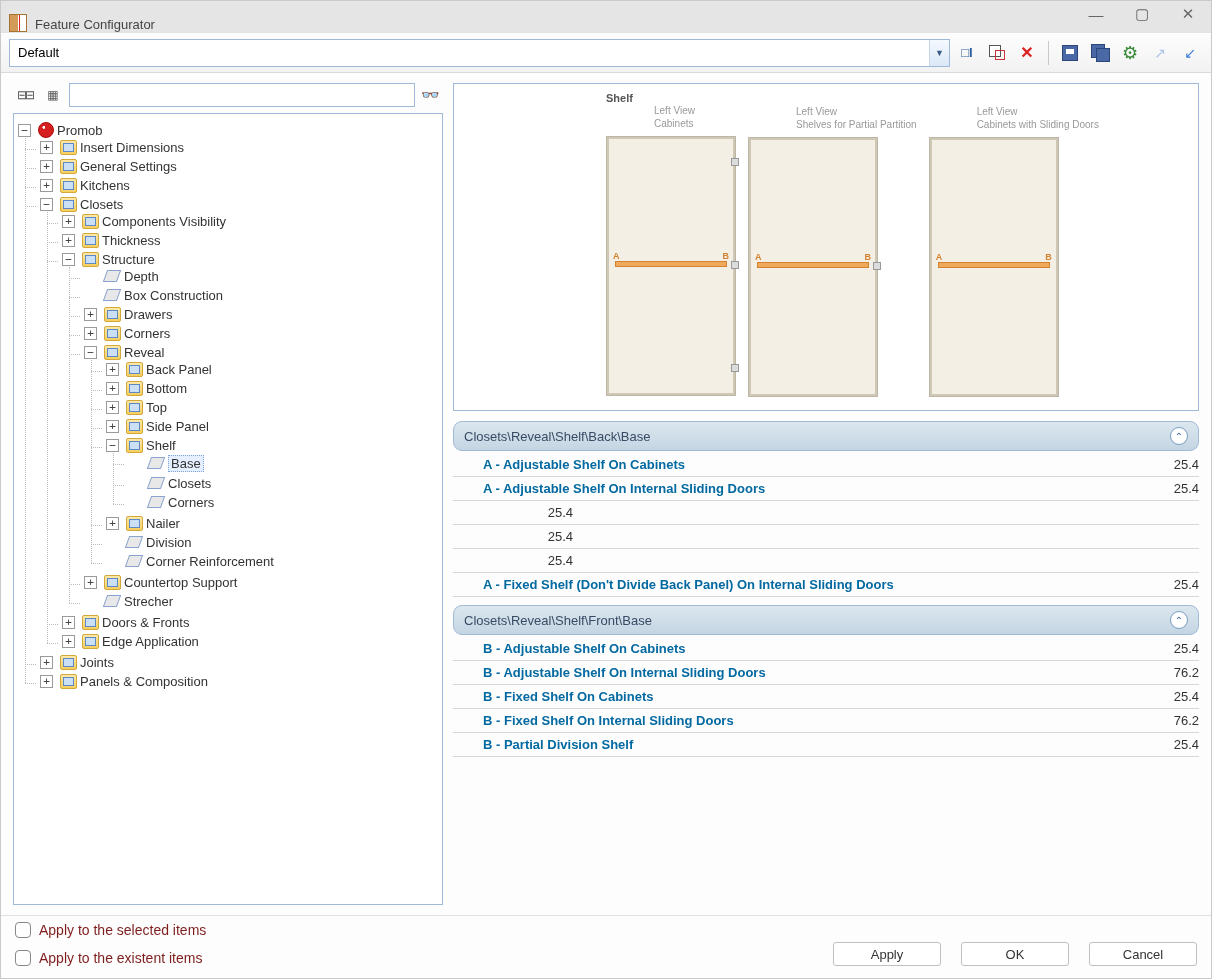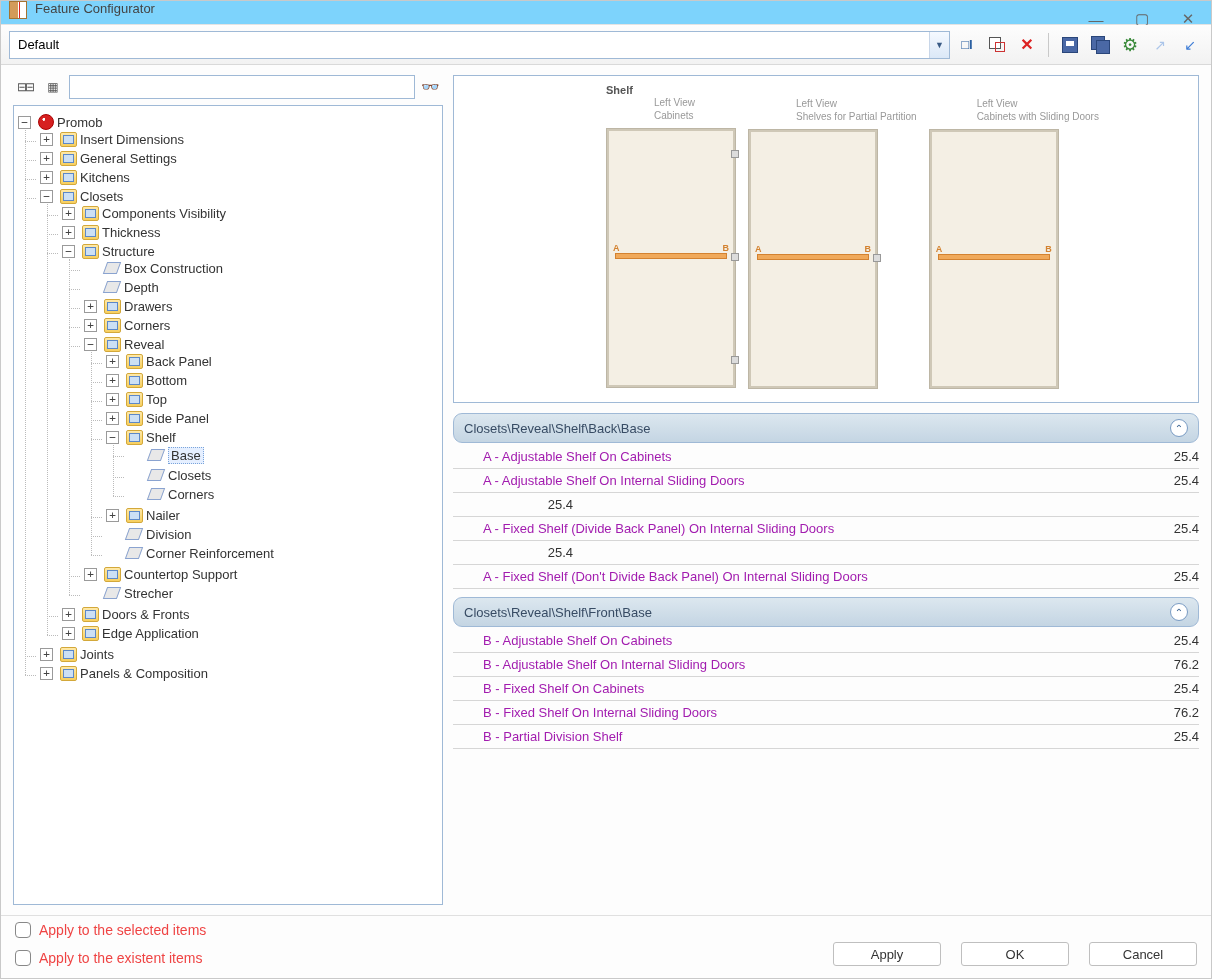--- a/index.html
+++ b/index.html
@@ -13,24 +13,24 @@
   .window {
     width: 1212px;
     height: 979px;
     border: 1px solid #c9c9c9;
     display: flex;
     flex-direction: column;
     background: #fdfdfd;
   }
   
   .titlebar {
-    height: 24px;
+    height: 32px;
     display: flex;
-    align-items: flex-start;
-    background: #7dd3fc;
+    align-items: flex-end;
+    background: #e5e5e5;
     border-bottom: 1px solid #e3e3e3;
     padding-left: 8px;
   }
   .titlebar .app-icon {
     width: 18px; height: 18px;
     margin-right: 8px;
     background: linear-gradient(to right,#d39b5a 48%,#fff 48% 55%,#d22 55% 60%,#fff 60%);
     border:1px solid #a57432;
   }
   .titlebar .title { color:#444; }
@@ -175,31 +175,31 @@
   .grp-head .coll{
     width:18px;height:18px;border-radius:50%;border:1px solid #7a9cc4;
     background:#fff;display:flex;align-items:center;justify-content:center;
     font-size:10px;color:#35608f;
   }
   .grp-body{padding:2px 0 8px 0;}
   .prop{
     display:flex;align-items:center;border-bottom:1px solid #d6d6d6;
     padding:4px 0 4px 30px;gap:10px;
   }
-  .prop .pl{flex:1;color:#a21caf;}
+  .prop .pl{flex:1;color:#0369a1;font-weight:bold;}
   .prop .pv{width:90px;color:#333;text-align:right;}
 
   
   .footer{
     border-top:1px solid #e0e0e0;
     padding:6px 14px 12px 14px;
     display:flex;align-items:flex-end;gap:20px;
   }
   .checks{display:flex;flex-direction:column;gap:12px;}
-  .chk{display:flex;align-items:center;gap:8px;color:#ef4444;font-size:14px;}
+  .chk{display:flex;align-items:center;gap:8px;color:#7f1d1d;font-size:14px;}
   .chkbox{width:16px;height:16px;border:1.5px solid #888;border-radius:4px;background:#fff;}
   .footer .spacer{flex:1;}
   .btn{
     min-width:108px;height:24px;border:1px solid #bfbfbf;background:#fff;border-radius:3px;
     padding:0 18px;font:inherit;color:#333;cursor:pointer;
   }
 </style>
 </head>
 <body>
 
@@ -317,28 +317,28 @@
                     <div class="row">
                         <span class="toggle">−</span>
                         <span class="node-icon folder"></span>
                         <span class="label">Structure</span>
                       </div>
                     <ul>
                       <li>
                           <div class="row">
                             <span class="toggle empty"></span>
                             <span class="node-icon tag-ic"></span>
-                            <span class="label">Box Construction</span>
+                            <span class="label">Depth</span>
                           </div>
                         </li>
                       <li>
                           <div class="row">
                             <span class="toggle empty"></span>
                             <span class="node-icon tag-ic"></span>
-                            <span class="label">Depth</span>
+                            <span class="label">Box Construction</span>
                           </div>
                         </li>
                       <li>
                           <div class="row">
                             <span class="toggle">+</span>
                             <span class="node-icon folder"></span>
                             <span class="label">Drawers</span>
                           </div>
                         </li>
                       <li>
@@ -538,21 +538,20 @@
               <span class="pv">25.4</span>
             </div>
             <div class="prop">
               <span class="pl">A - Adjustable Shelf On Internal Sliding Doors</span>
               <span class="pv">25.4</span>
             </div>
             <div class="prop">
               <span class="pv">25.4</span>
             </div>
             <div class="prop">
-              <span class="pl">A - Fixed Shelf (Divide Back Panel) On Internal Sliding Doors</span>
               <span class="pv">25.4</span>
             </div>
             <div class="prop">
               <span class="pv">25.4</span>
             </div>
             <div class="prop">
               <span class="pl">A - Fixed Shelf (Don't Divide Back Panel) On Internal Sliding Doors</span>
               <span class="pv">25.4</span>
             </div>
           </div>

